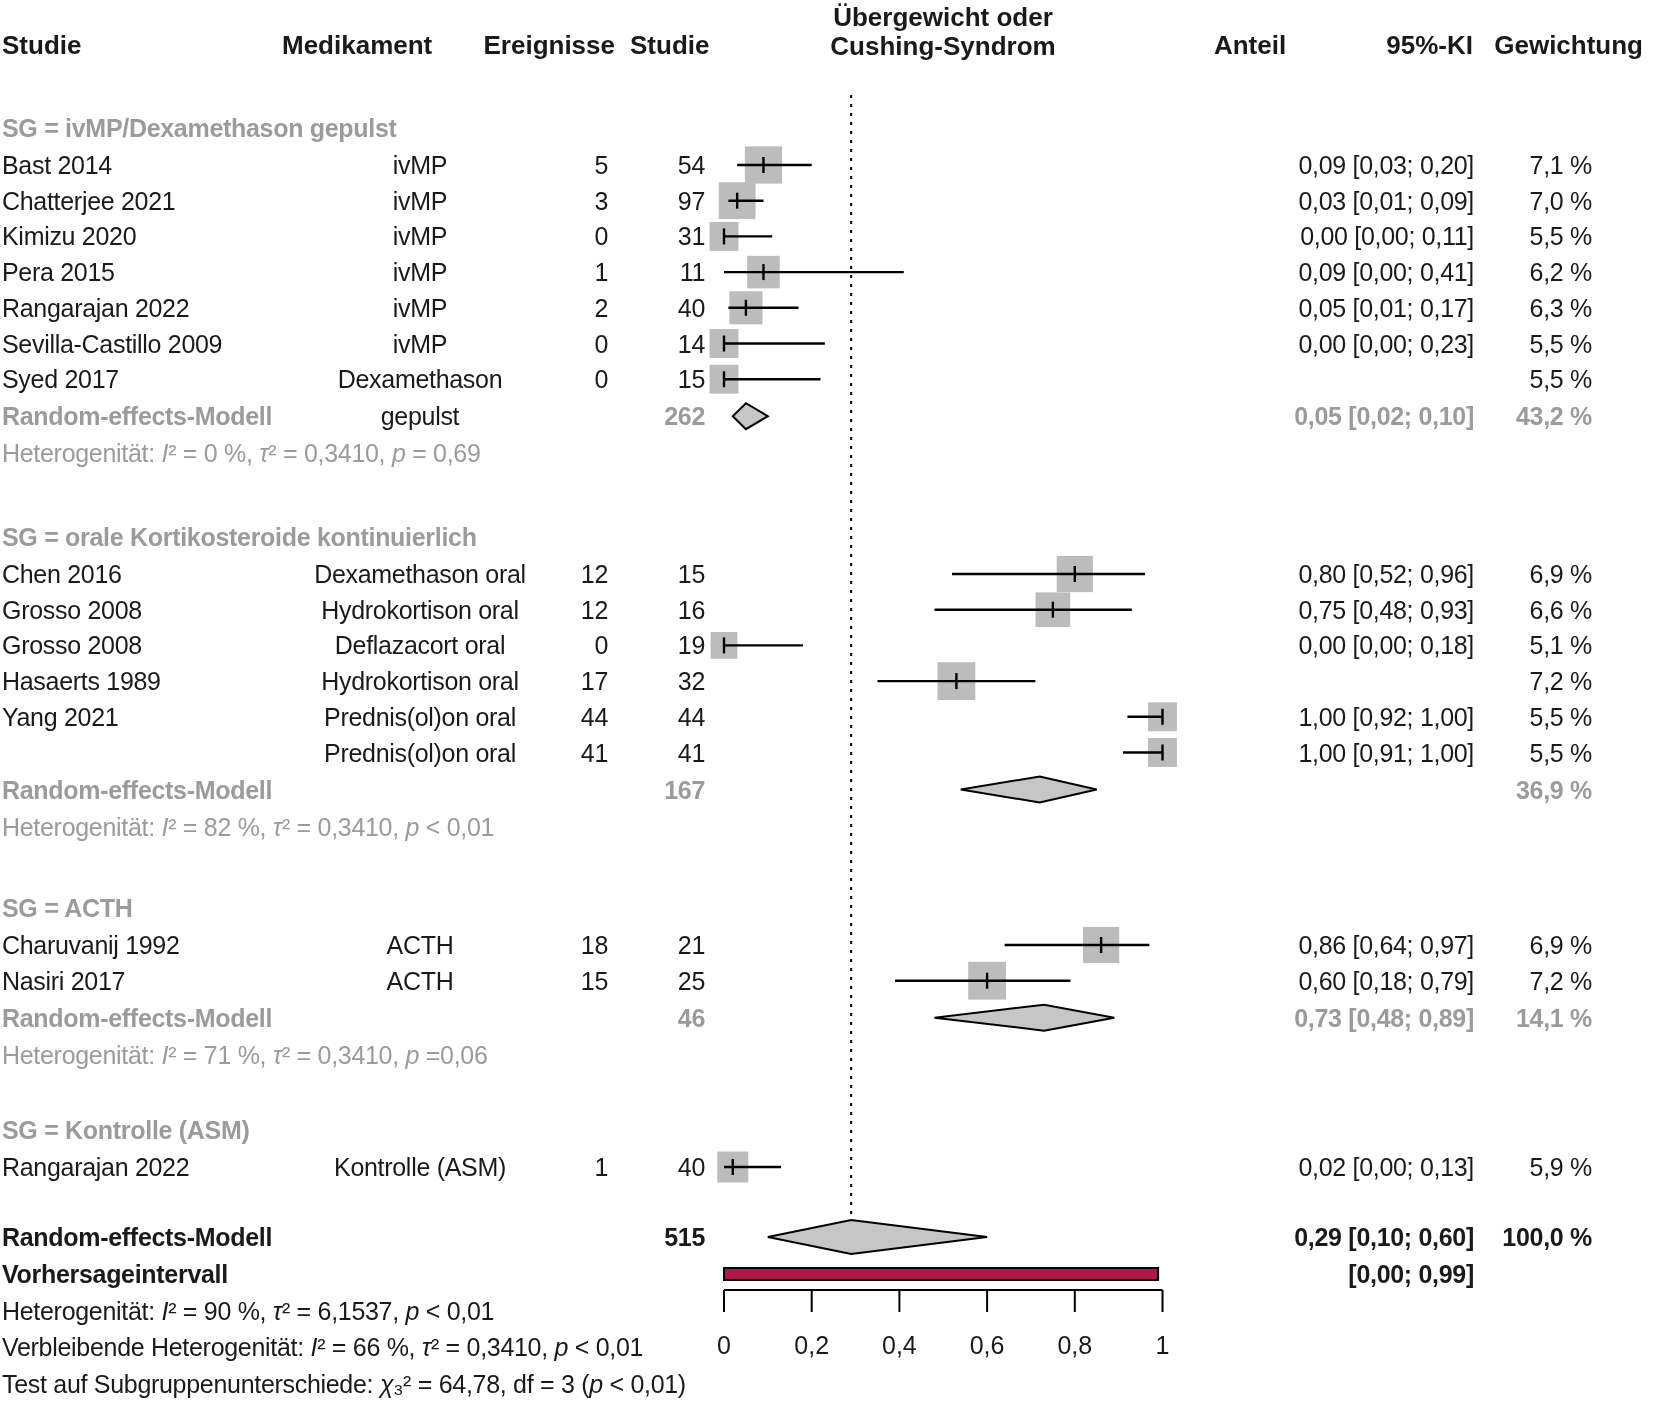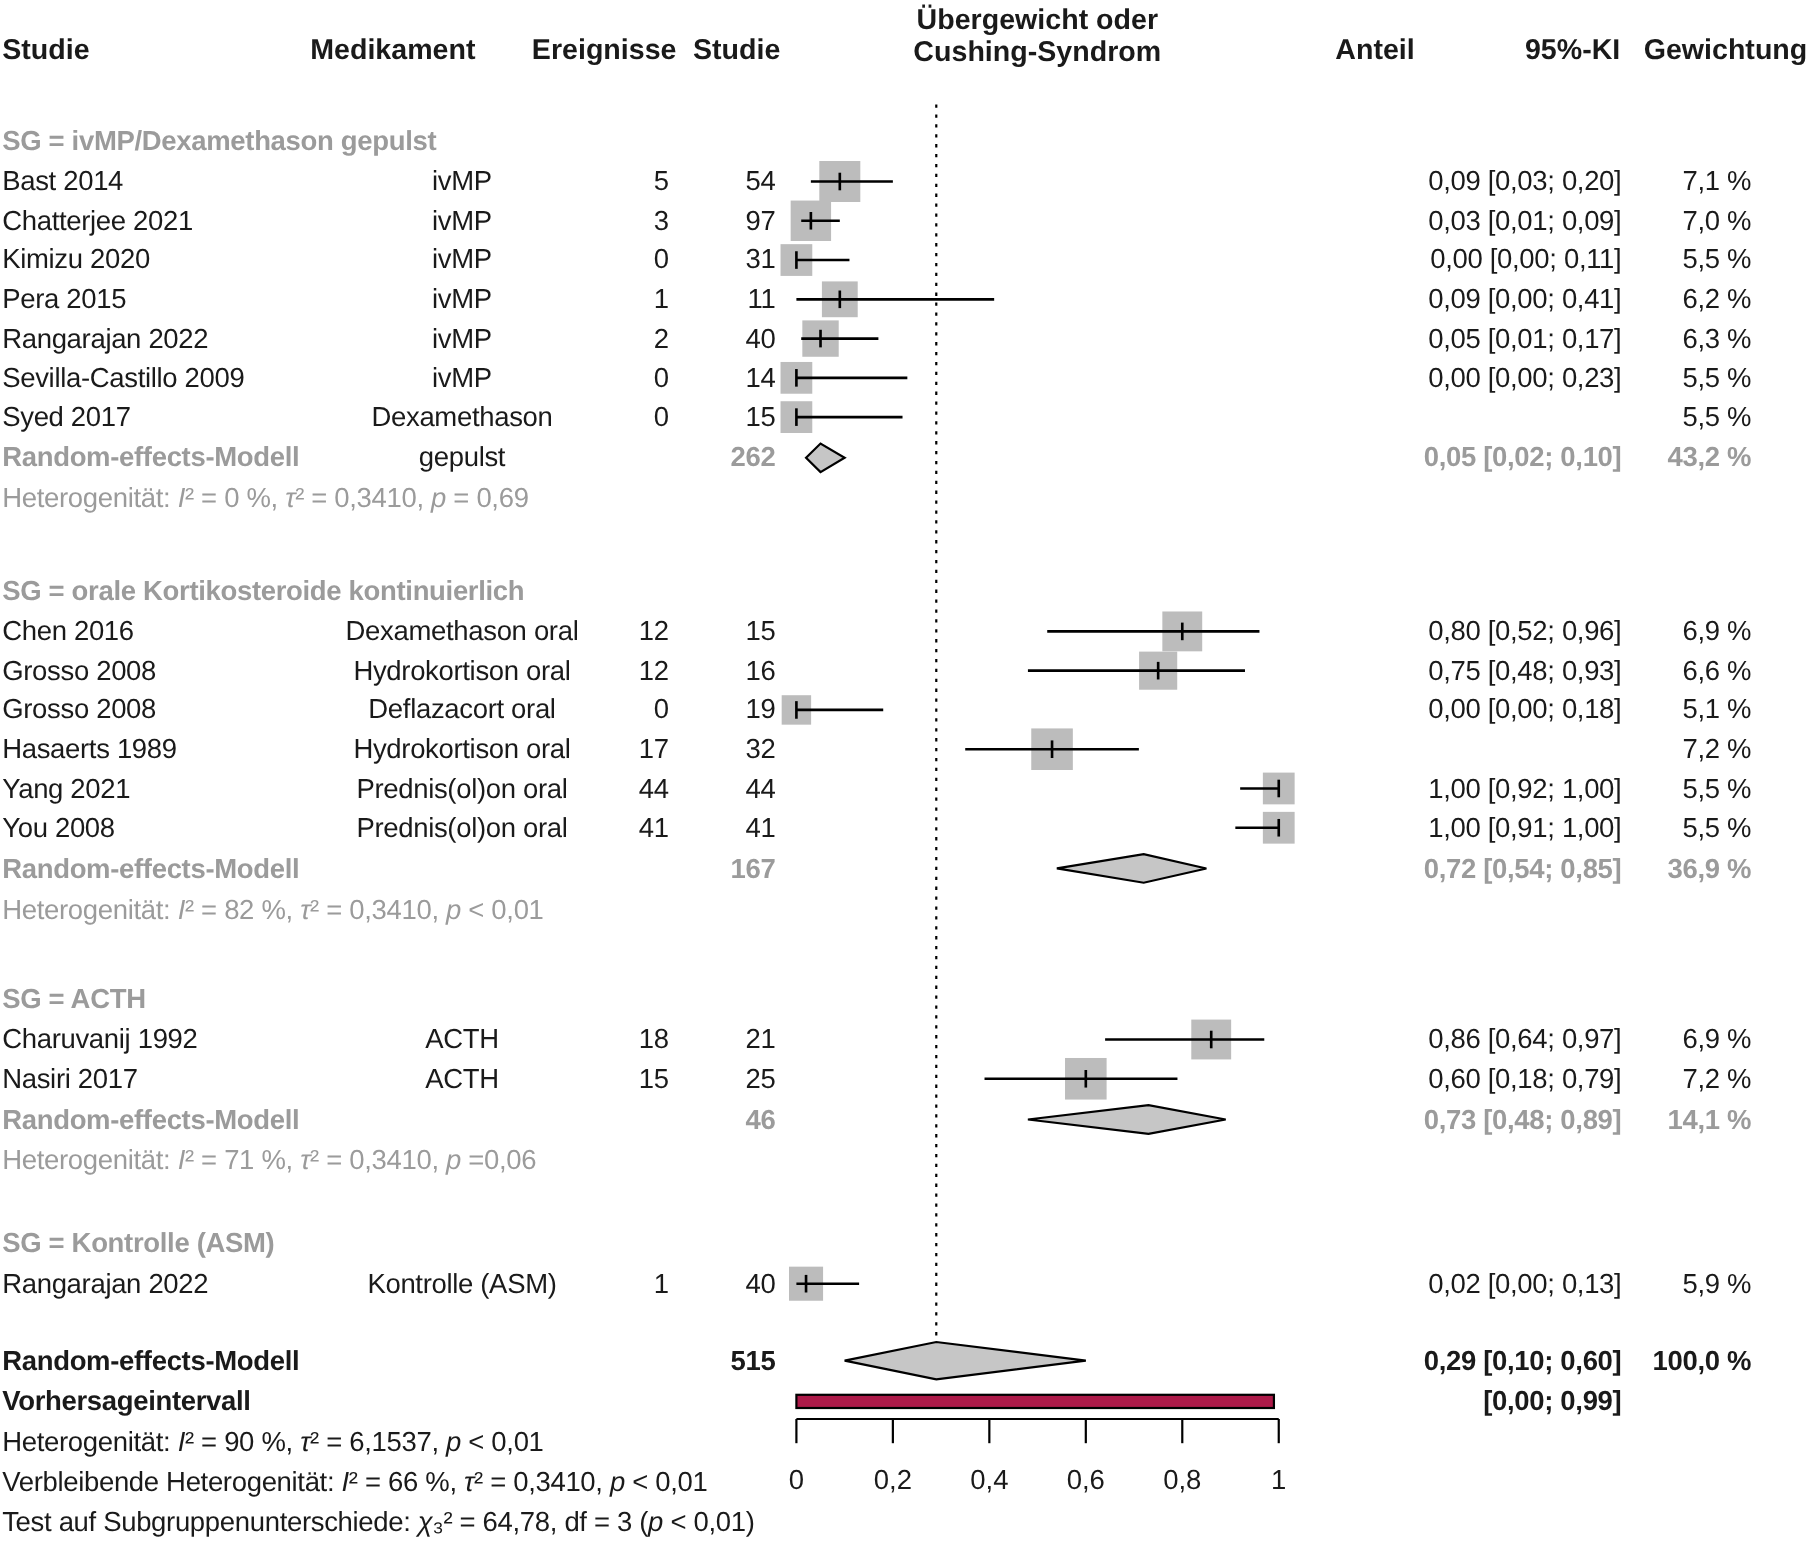--- a/index.html
+++ b/index.html
@@ -216,31 +216,29 @@
       </div>
       <div class="row" style="top: 699.8px;">
         <span class="cell c-studie">Yang 2021</span>
         <span class="cell c-med">Prednis(ol)on oral</span>
         <span class="cell c-erg">44</span>
         <span class="cell c-ges">44</span>
         <span class="cell c-anteil">1,00 [0,92; 1,00]</span>
         <span class="cell c-gew">5,5 %</span>
       </div>
       <div class="row" style="top: 735.5px;">
-        <span class="cell c-studie">You 2008</span>
         <span class="cell c-med">Prednis(ol)on oral</span>
         <span class="cell c-erg">41</span>
         <span class="cell c-ges">41</span>
         <span class="cell c-anteil">1,00 [0,91; 1,00]</span>
         <span class="cell c-gew">5,5 %</span>
       </div>
       <div class="row" style="top: 772.5px;">
         <span class="cell c-studie bold gray">Random-effects-Modell</span>
         <span class="cell c-ges bold gray">167</span>
-        <span class="cell c-anteil bold gray">0,72 [0,54; 0,85]</span>
         <span class="cell c-gew bold gray">36,9 %</span>
       </div>
       <div class="row" style="top: 809.5px;">
         <span class="cell c-studie het gray" style="width: 900px;">Heterogenität: <i>I</i>² = 82 %, <i>τ</i>² = 0,3410, <i>p</i> &lt; 0,01</span>
       </div>
       <div class="row" style="top: 891px;">
         <span class="cell c-studie bold gray">SG = ACTH</span>
       </div>
       <div class="row" style="top: 928px;">
         <span class="cell c-studie">Charuvanij 1992</span>

